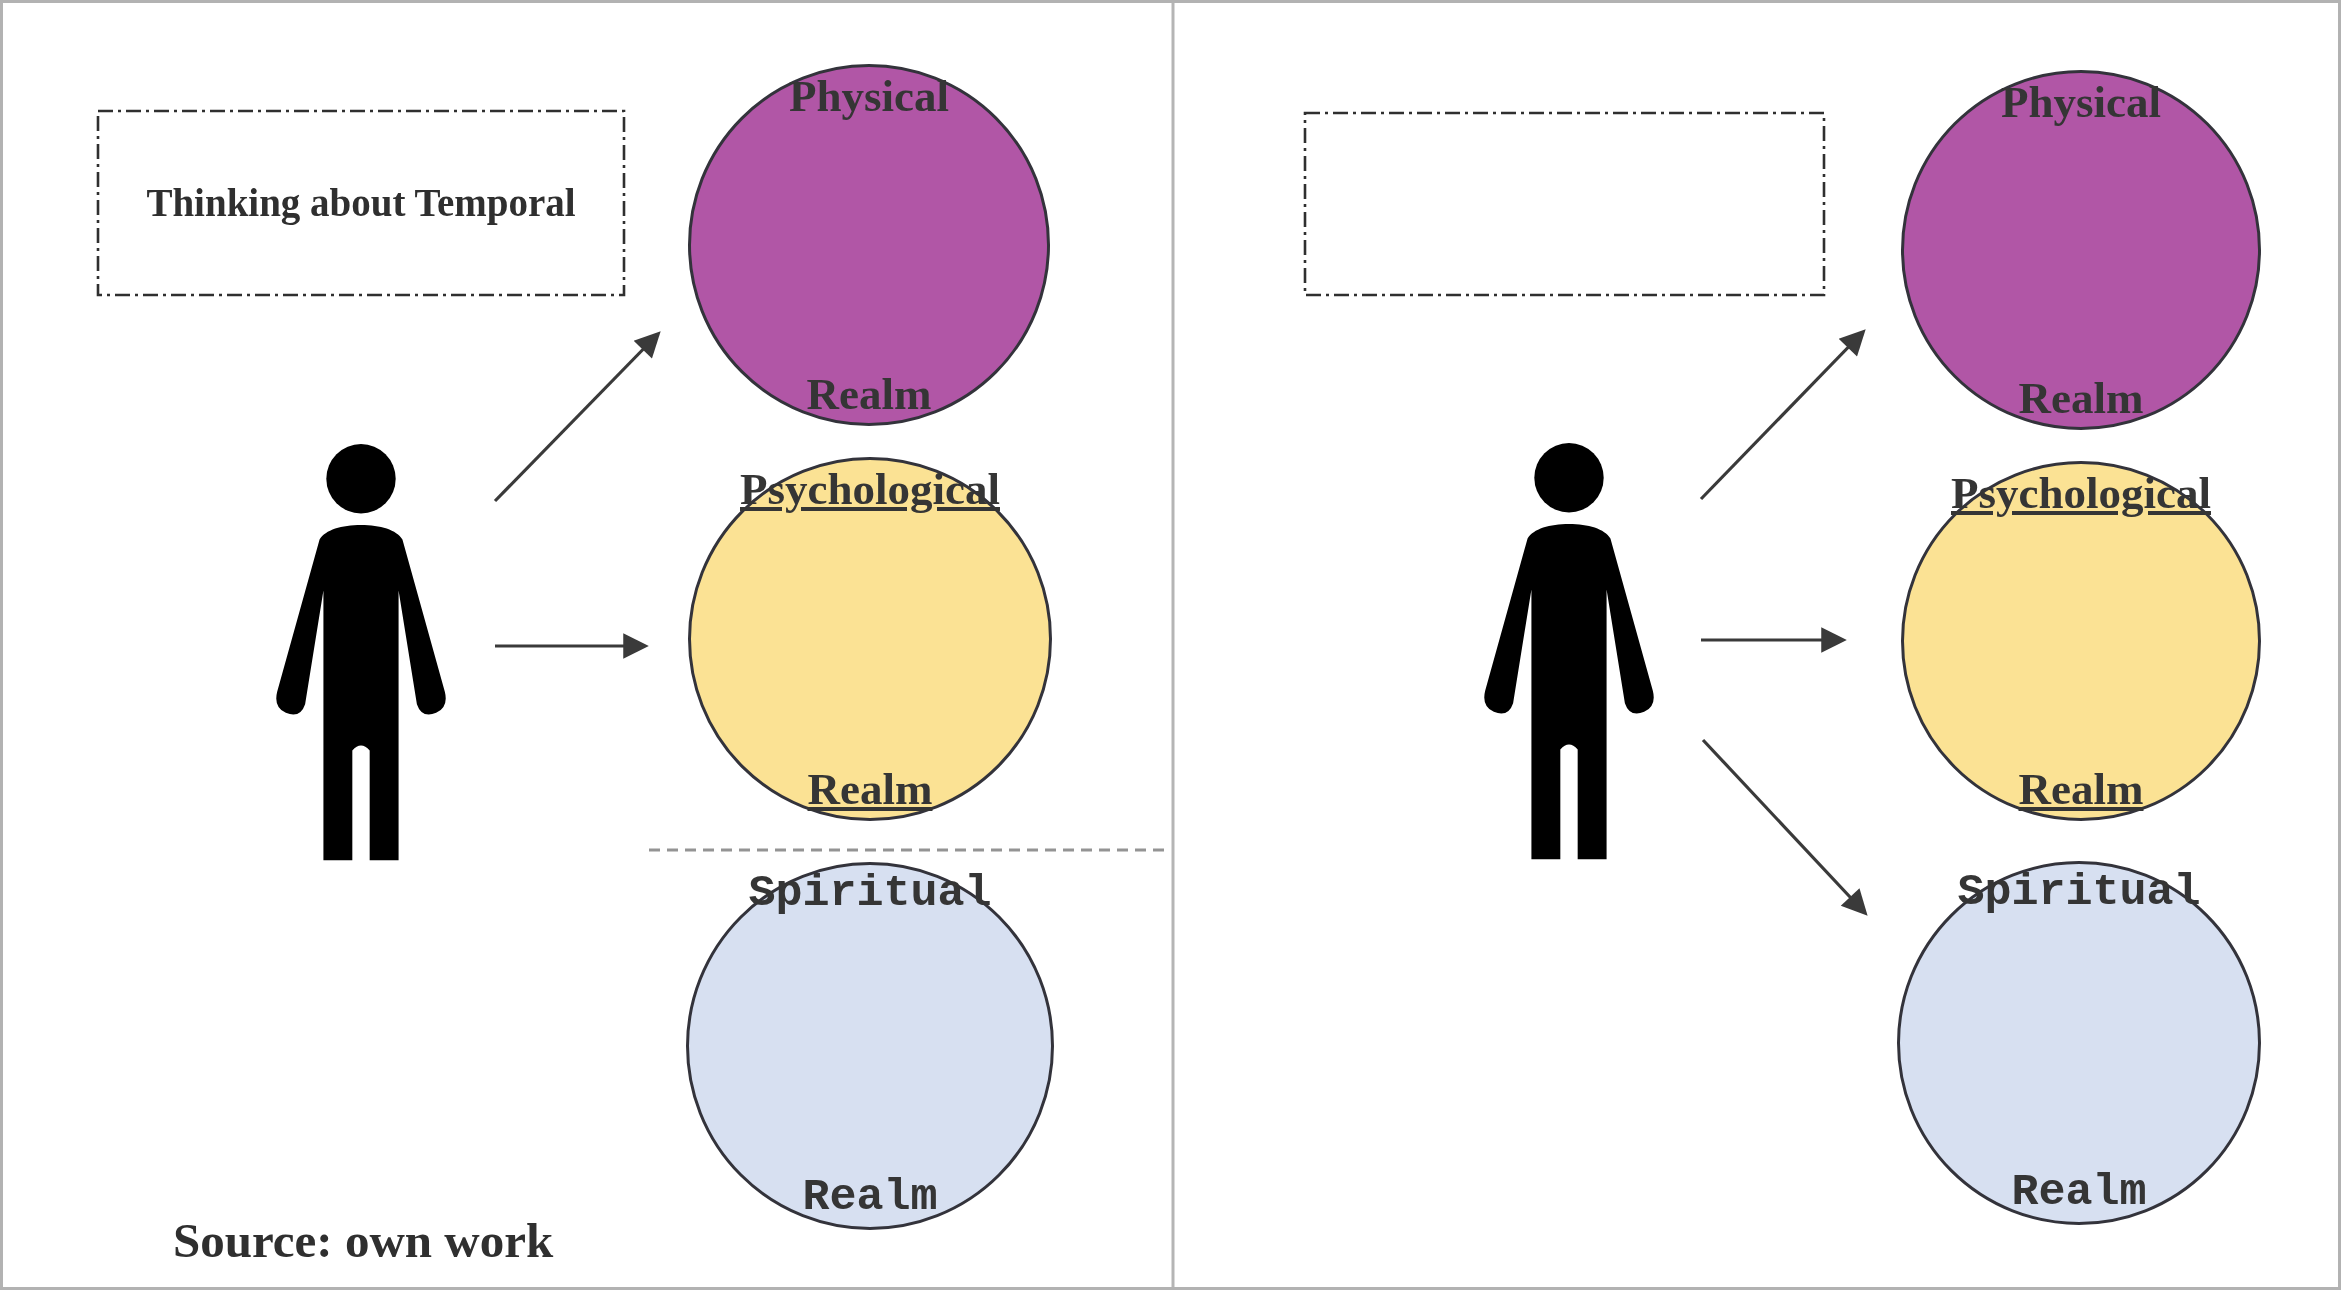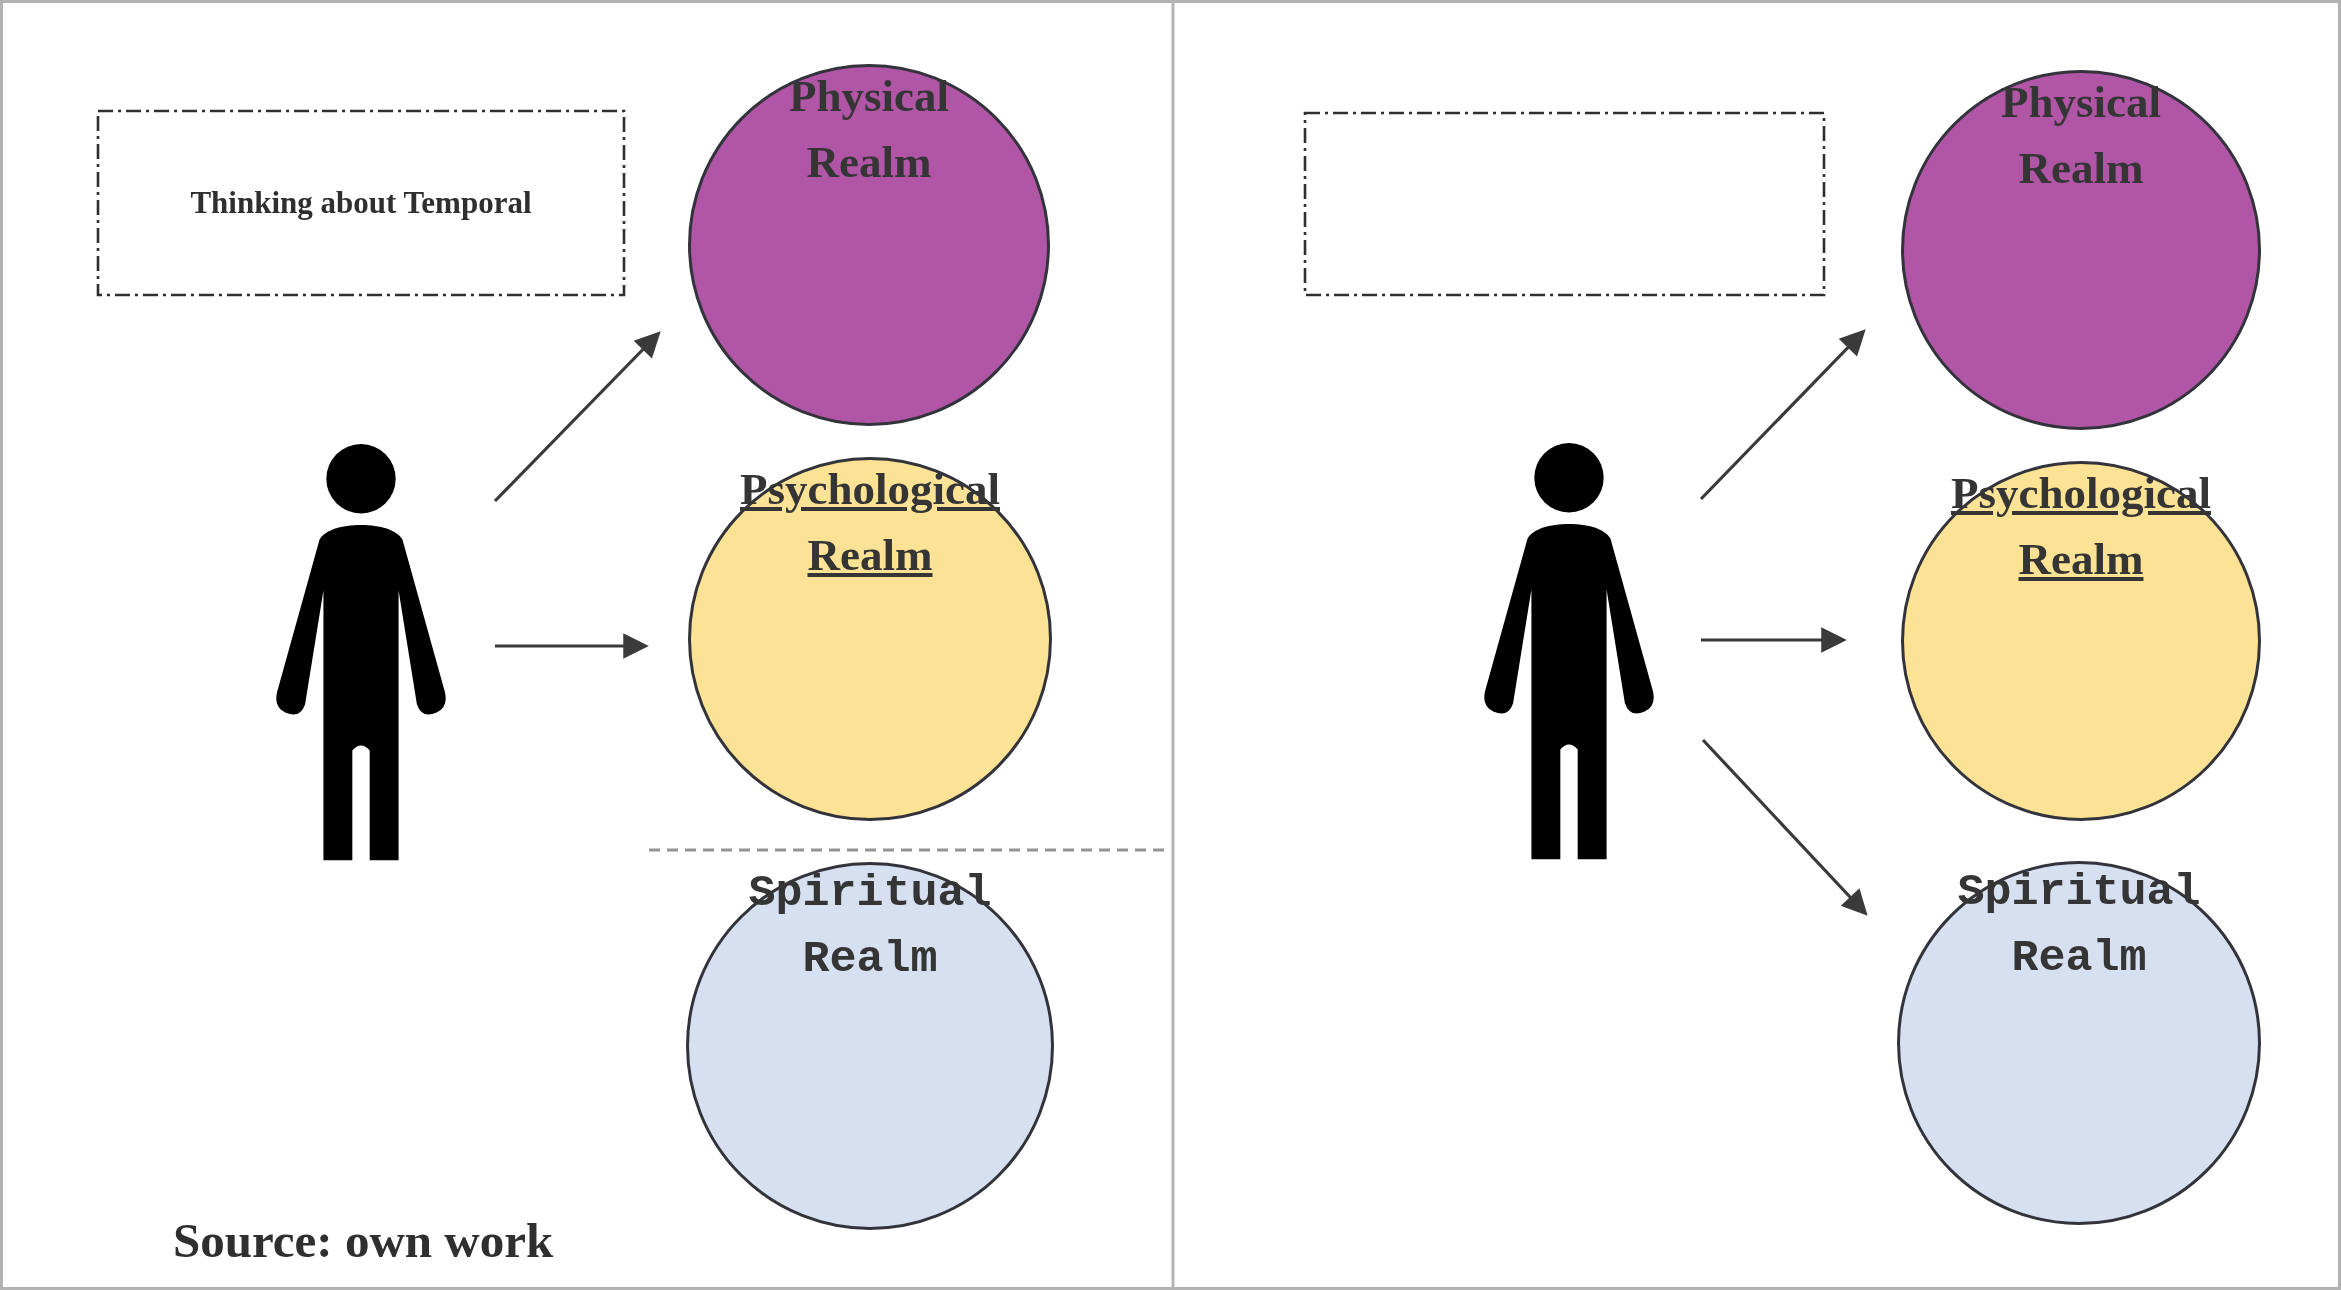--- a/index.html
+++ b/index.html
@@ -16,26 +16,26 @@
   
   .thinkbox-border{fill:none;stroke:var(--heading_text,#2f2f2f);stroke-width:2.6;stroke-dasharray:15 5 3 5;}
   .arrow-line{stroke:var(--arrow,#3a3a3a);stroke-width:3.2;fill:none;}
   #ah path{fill:var(--arrow,#3a3a3a);}
   .separator-line{stroke:var(--separator_dash,#949494);stroke-width:3;stroke-dasharray:11 7;fill:none;}
   .divider-line{stroke:var(--panel_divider,#b5b5b5);stroke-width:3;}
   .person{fill:var(--person,#000);}
   
   .thinkbox{
     position:absolute;display:flex;flex-direction:column;justify-content:center;align-items:center;
-    color:var(--heading_text,#2f2f2f);font-weight:bold;font-size:31px;line-height:56px;text-align:left;
+    color:var(--heading_text,#2f2f2f);font-weight:bold;font-size:39px;line-height:56px;text-align:left;
   }
   .circle{
     position:absolute;border-radius:50%;
     border:3px solid var(--circle_outline,#33333b);
-    display:flex;flex-direction:column;justify-content:flex-start;align-items:center;
+    display:flex;flex-direction:column;justify-content:space-between;align-items:center;
     color:var(--label_text,#333);font-weight:bold;font-size:45px;line-height:58px;text-align:center;
     box-sizing:border-box;
     gap:8px;
   }
   .c-physical{background:var(--physical_fill,#b156a6);}
   .c-psychological{background:var(--psychological_fill,#fbe294);text-decoration:underline;}
   .c-spiritual{background:var(--spiritual_fill,#d7e0f1);font-family:Liberation Mono, monospace;}
   .source{
     position:absolute;left:170px;top:1212px;
     color:var(--heading_text,#2f2f2f);font-weight:bold;font-size:49px;line-height:52px;

